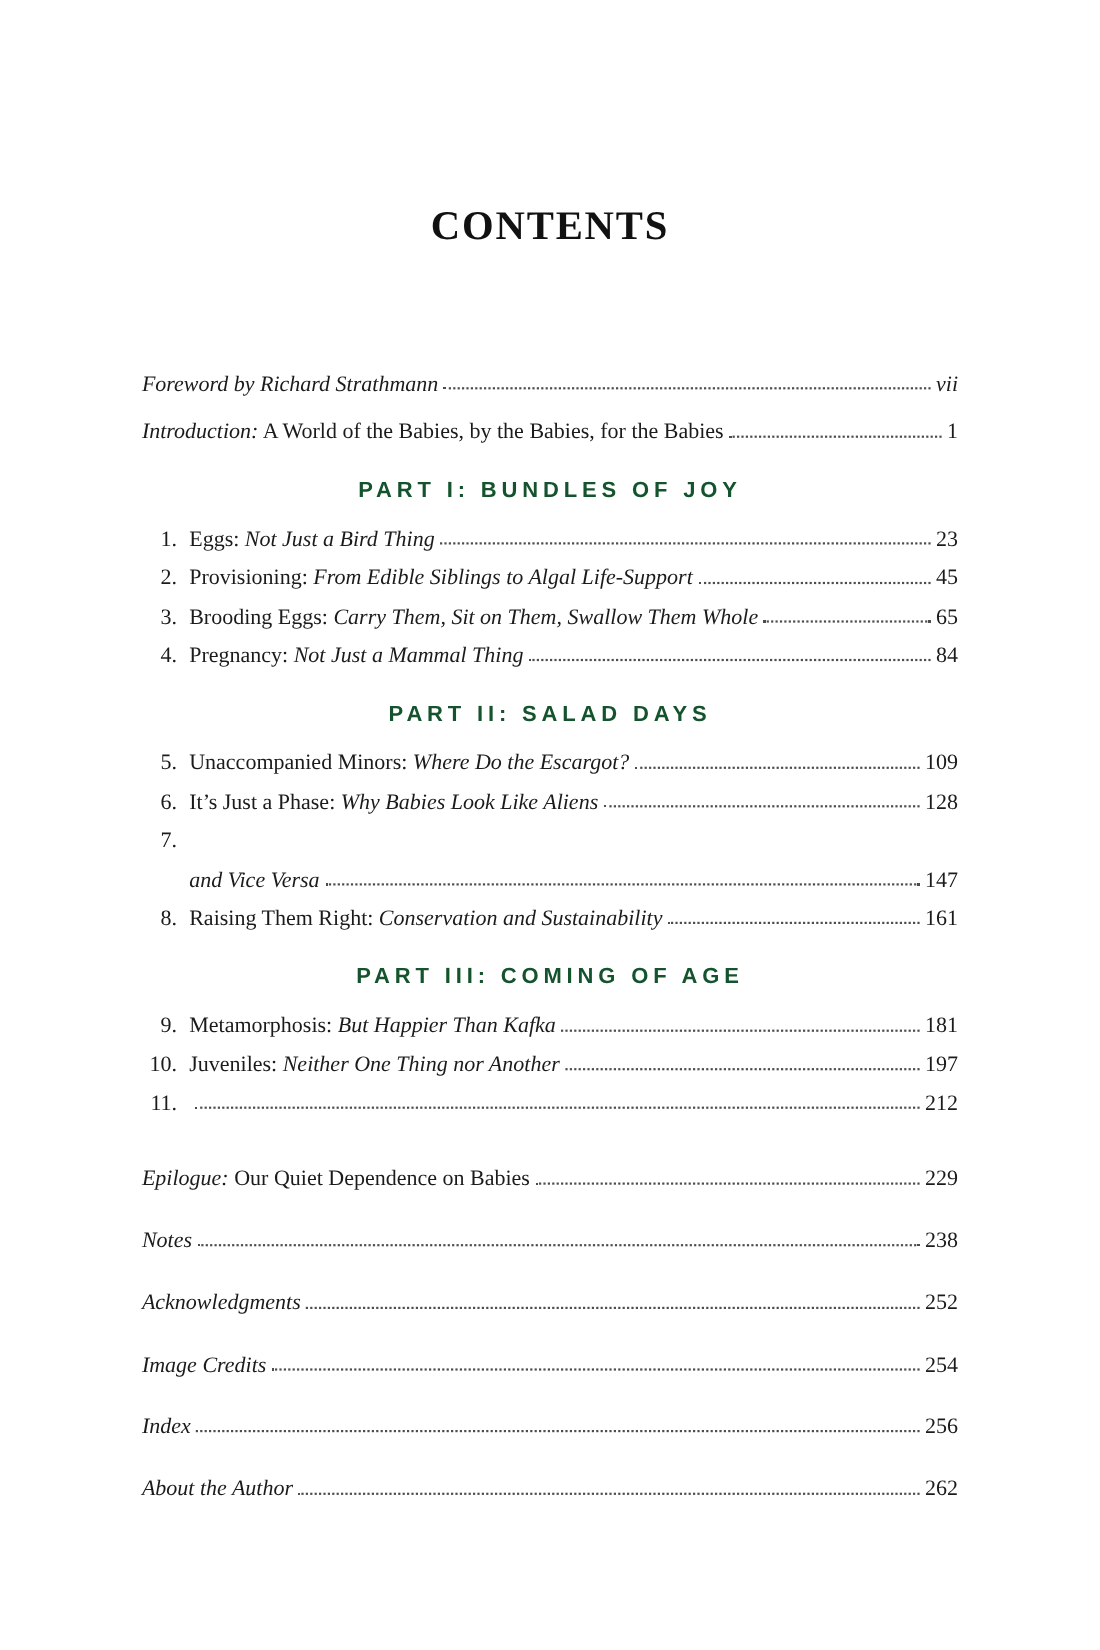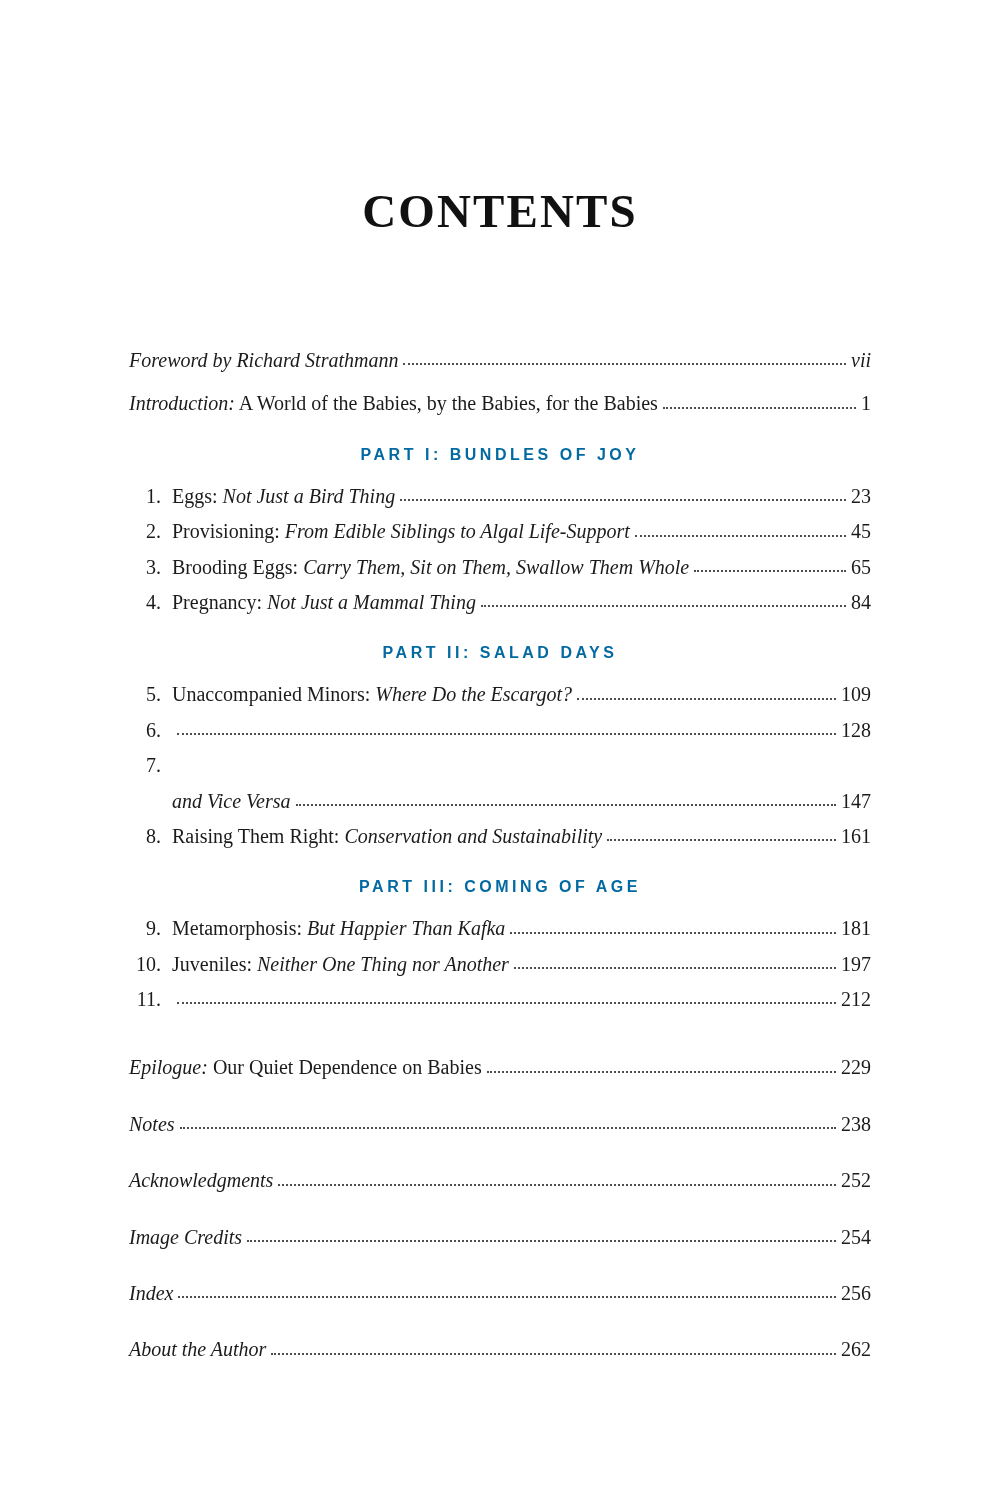--- a/index.html
+++ b/index.html
@@ -15,21 +15,21 @@
     overflow: hidden;
   }
   .page {
     width: 742px;
     margin: 0 auto;
     padding-top: 184px;
   }
   .book-title {
     font-family: "Liberation Serif", serif;
     font-weight: 700;
-    font-size: 47px;
+    font-size: 37px;
     letter-spacing: 0.045em;
     text-align: center;
     margin: 0 0 110px 0;
     color: #111111;
   }
   .row {
     display: flex;
     align-items: baseline;
     font-size: 20px;
     line-height: 1.22;
@@ -54,24 +54,24 @@
     align-self: flex-end;
     margin: 0 5px 7px 5px;
     border-bottom: 2px dotted #4d4d4d;
     height: 0;
   }
   .pg { flex: none; }
   .cont-indent { flex: none; width: 43px; }
   .part-heading {
     font-family: "Liberation Sans", sans-serif;
     font-weight: 700;
-    font-size: 16px;
+    font-size: 20px;
     letter-spacing: 0.22em;
     text-align: center;
-    color: #0369a1;
+    color: #14532d;
     margin: 30px 0 20px 0;
   }
 </style>
 </head>
 <body>
 
 <div class="page">
 
   <h1 class="book-title">CONTENTS</h1>
 
@@ -116,20 +116,21 @@
   <div class="part-heading">PART II: SALAD DAYS</div>
 
   <div class="row chapter">
     <span class="num">5.</span>
     <span class="label"><span class="rm">Unaccompanied Minors: </span><span class="it">Where Do the Escargot?</span></span>
     <span class="leader"></span>
     <span class="pg">109</span>
   </div>
   <div class="row chapter">
     <span class="num">6.</span>
+    <span class="label"><span class="rm">It’s Just a Phase: </span><span class="it">Why Babies Look Like Aliens</span></span>
     <span class="leader"></span>
     <span class="pg">128</span>
   </div>
   <div class="row chapter">
     <span class="num">7.</span>
   </div>
   <div class="row chapter">
     <span class="cont-indent"></span>
     <span class="label it">and Vice Versa</span>
     <span class="leader"></span>

